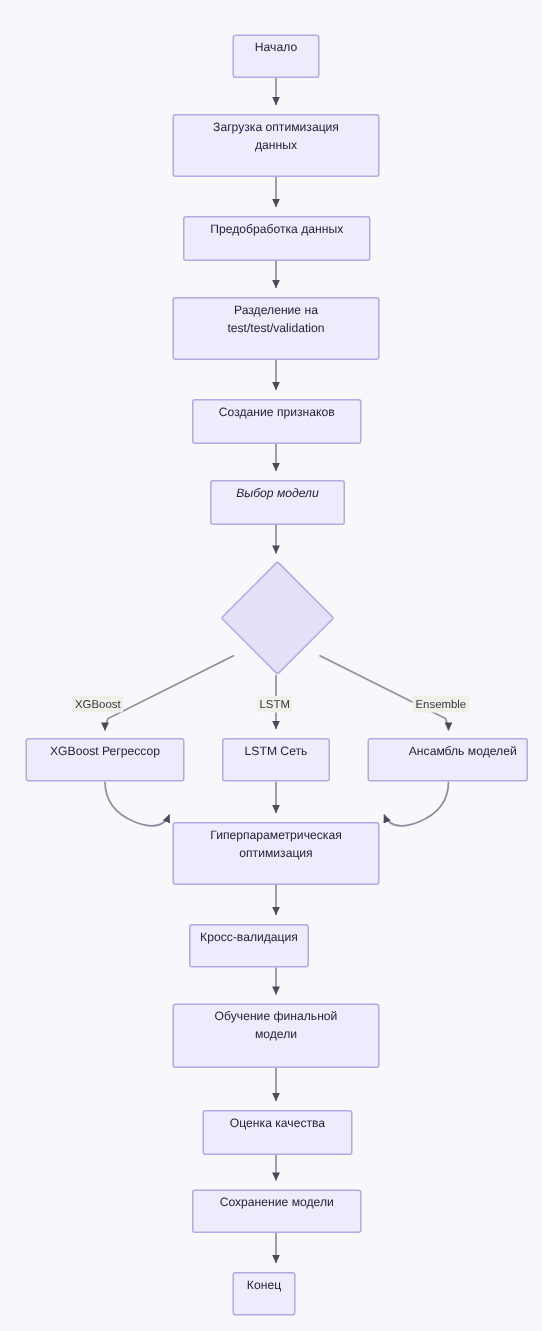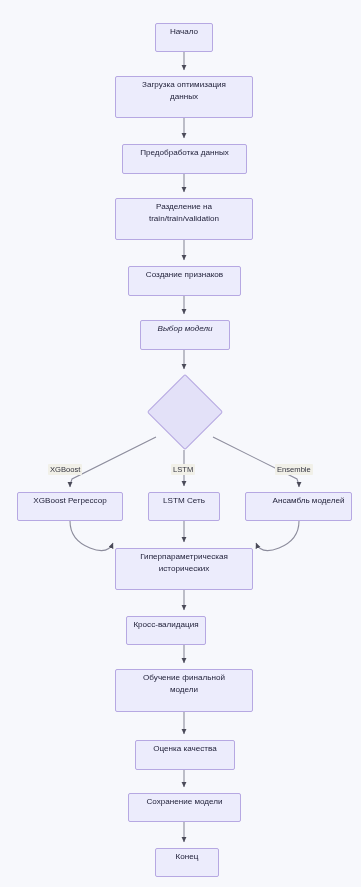--- a/index.html
+++ b/index.html
@@ -117,21 +117,21 @@
     <span class="node-label">Загрузка оптимизация
 данных</span>
   </div>
 
   <div class="node" style="left:122px; top:144px; width:125px; height:30px;">
     <span class="node-label">Предобработка данных</span>
   </div>
 
   <div class="node" style="left:115px; top:198px; width:138px; height:42px;">
     <span class="node-label">Разделение на
-train/train/validation</span>
+test/test/validation</span>
   </div>
 
   <div class="node" style="left:128px; top:266px; width:113px; height:30px;">
     <span class="node-label">Создание признаков</span>
   </div>
 
   <div class="node" style="left:140px; top:320px; width:90px; height:30px;font-style:italic;">
     <span class="node-label">Выбор модели</span>
   </div>
 
@@ -156,37 +156,37 @@
   <div class="node" style="left:148px; top:492px; width:72px; height:29px;">
     <span class="node-label">LSTM Сеть</span>
   </div>
 
   <div class="node" style="left:245px; top:492px; width:107px; height:29px;padding-left:24px;">
     <span class="node-label">Ансамбль моделей</span>
   </div>
 
   <div class="node" style="left:115px; top:548px; width:138px; height:42px;">
     <span class="node-label">Гиперпараметрическая
-исторических</span>
+оптимизация</span>
   </div>
 
   <div class="node" style="left:126px; top:616px; width:80px; height:29px;">
     <span class="node-label">Кросс-валидация</span>
   </div>
 
   <div class="node" style="left:115px; top:669px; width:138px; height:43px;">
     <span class="node-label">Обучение финальной
 модели</span>
   </div>
 
   <div class="node" style="left:135px; top:740px; width:100px; height:30px;">
     <span class="node-label">Оценка качества</span>
   </div>
 
   <div class="node" style="left:128px; top:793px; width:113px; height:29px;">
     <span class="node-label">Сохранение модели</span>
   </div>
 
-  <div class="node" style="left:155px; top:848px; width:64px; height:29px;">
+  <div class="node" style="left:155px; top:848px; width:42px; height:29px;">
     <span class="node-label">Конец</span>
   </div>
 
 </div>
 
 </body></html>

